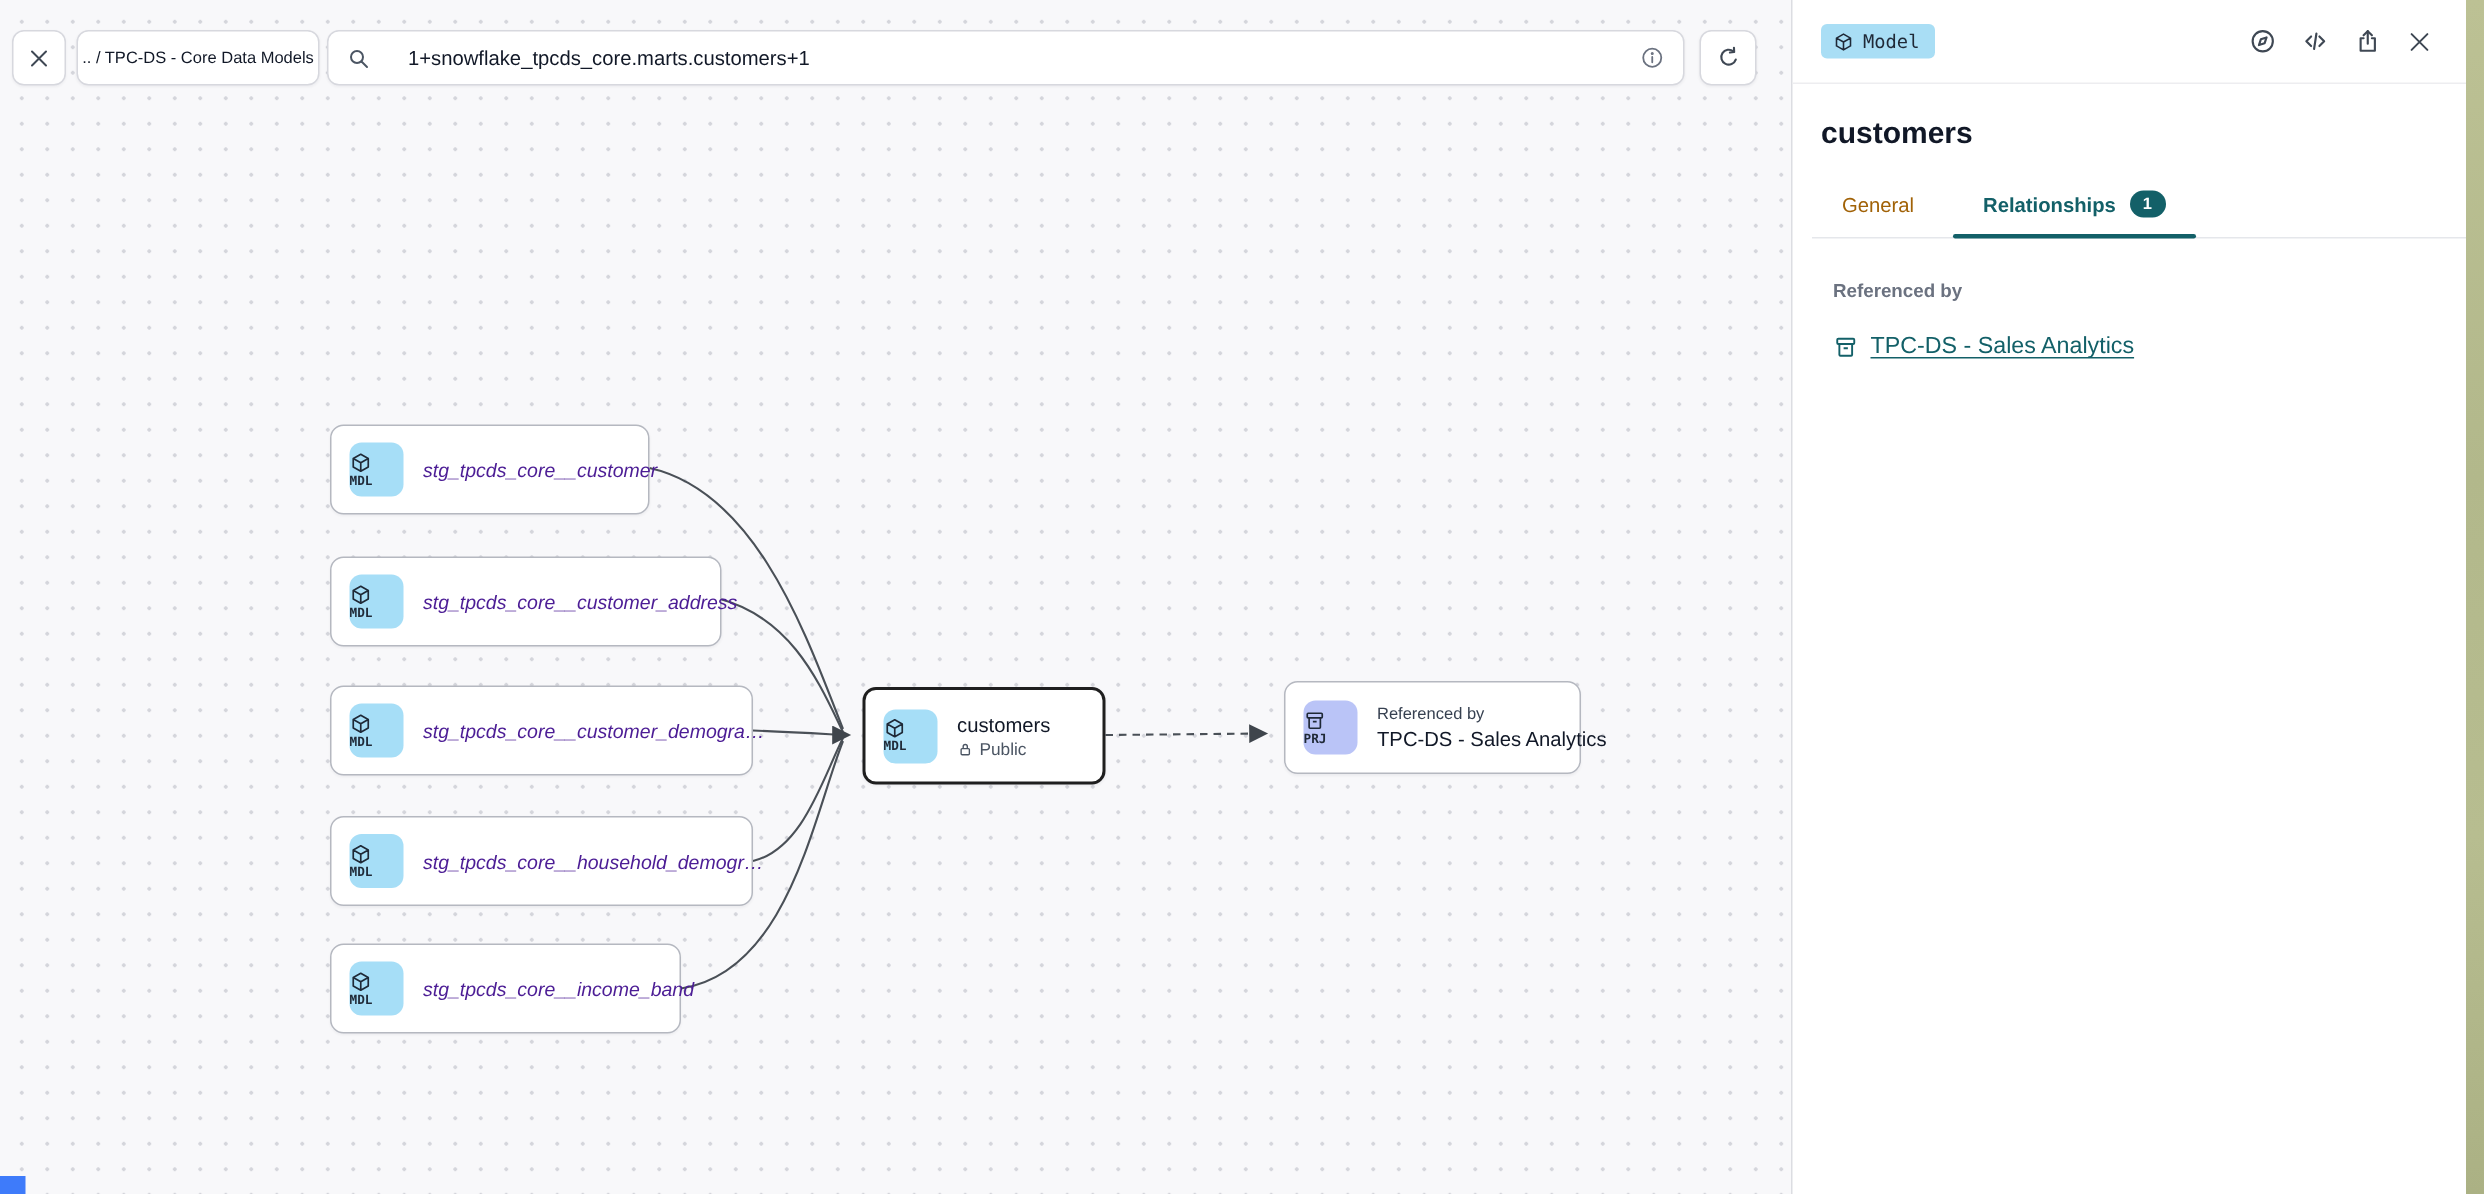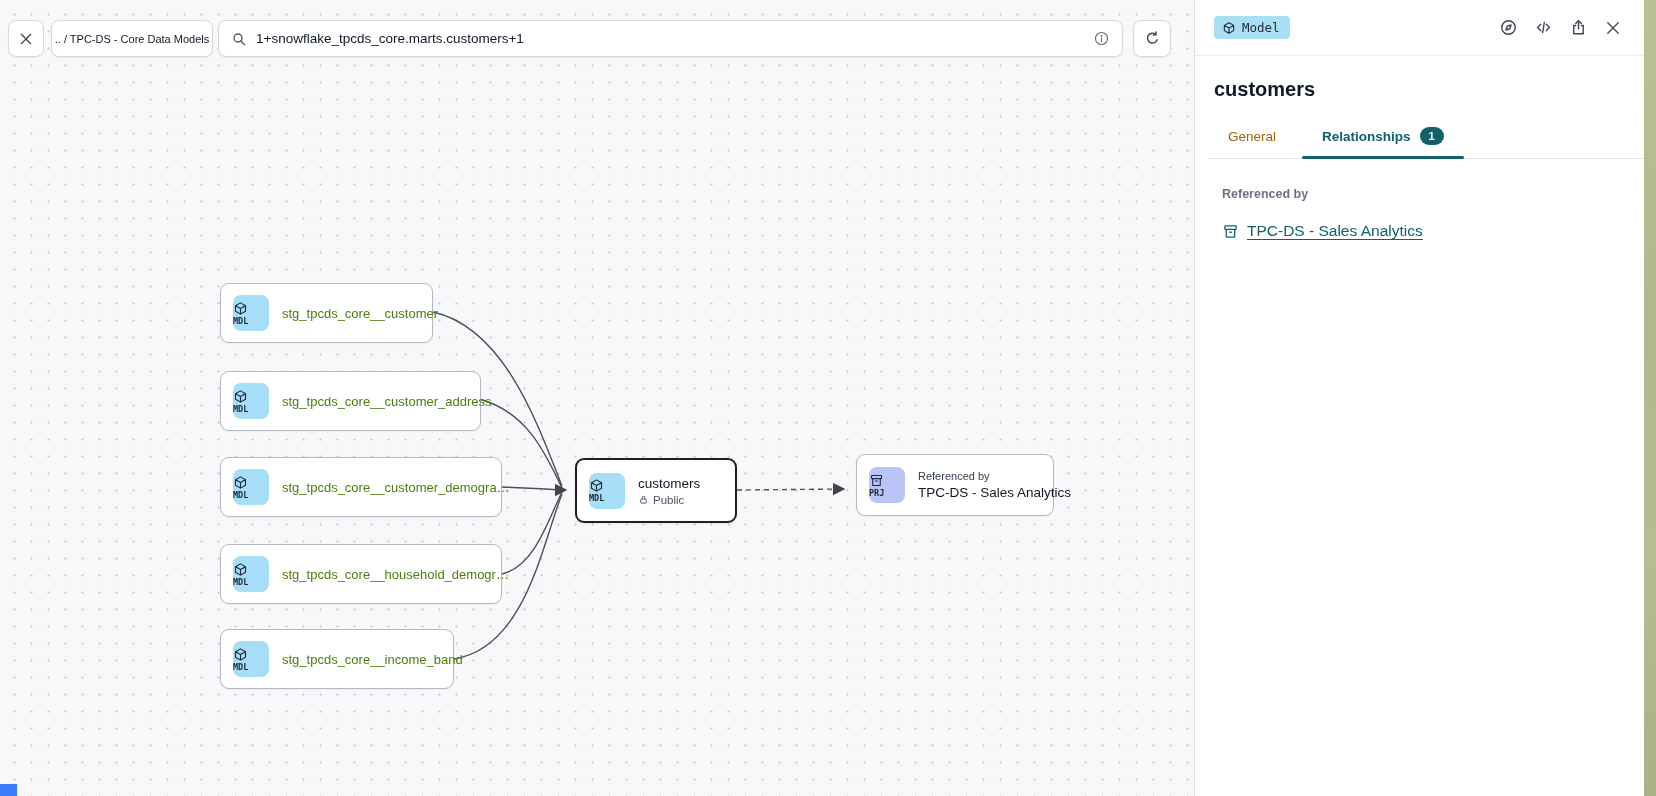--- a/index.html
+++ b/index.html
@@ -19,36 +19,36 @@
 
   
   .tb-btn {
     position:absolute; top:20px; height:37px; background:#fff;
     border:1px solid #d7d8de; border-radius:8px;
     display:flex; align-items:center; justify-content:center;
     box-shadow:0 1px 2px rgba(16,24,40,.05); cursor:pointer;
   }
   .tb-close { left:8px; width:36px; }
   .tb-crumb { left:51px; width:162px; font-size:11px; color:#111827; padding:0 10px; white-space:nowrap; }
-  .tb-search { left:218px; width:905px; justify-content:flex-start; padding:0 12px; gap:9px; cursor:text; }
+  .tb-search { left:218px; width:905px; justify-content:flex-start; padding:0 12px; gap:25px; cursor:text; }
   .tb-search input {
     flex:1; border:none; outline:none; background:transparent;
     font-family:"Liberation Sans", sans-serif; font-size:13.5px; color:#111827;
   }
   .tb-refresh { left:1133px; width:38px; }
   .tbicon { display:block; }
 
   
   .node {
     position:absolute; height:60px; background:#fff;
     border:1px solid #b5b8c0; border-radius:9px;
     display:flex; align-items:center; gap:13px; padding:0 14px 0 12px;
     box-shadow:0 1px 2px rgba(16,24,40,.05); cursor:pointer;
   }
-  .node-label { font-size:13px; color:#4d7c0f; white-space:nowrap; }
+  .node-label { font-size:13px; color:#4c1d95; white-space:nowrap;font-style:italic; }
   .nbadge {
     width:36px; height:36px; border-radius:8px; flex:0 0 auto;
     display:flex; flex-direction:column; align-items:flex-start; justify-content:center;
   }
   .nbadge.mdl { background:#a6def7; }
   .nbadge.prj { background:#bac4f7; }
   .nbadge-label { font-family:"DejaVu Sans Mono", monospace; font-size:8.5px; font-weight:bold; color:#1f2937; line-height:1; margin-top:1px; }
   .node.selected { border:2px solid #1f1f1f; height:65px; border-radius:9px; }
   .node-col { display:flex; flex-direction:column; gap:3px; }
   .node-title { font-size:13.5px; font-weight:500; color:#111827; white-space:nowrap; }

